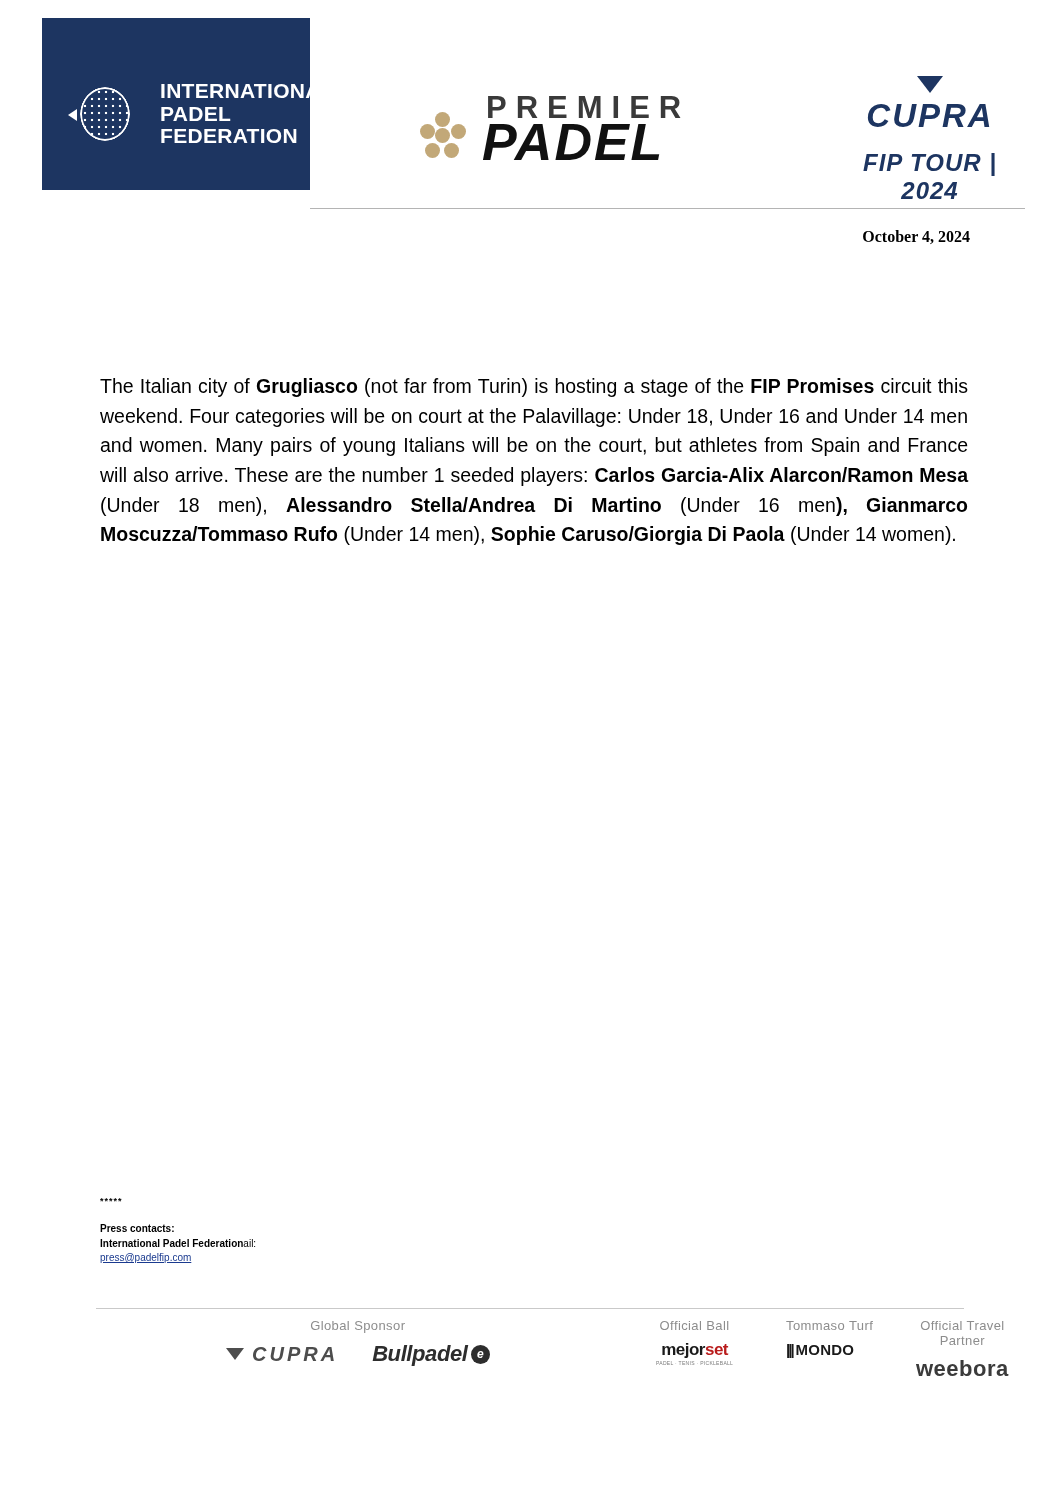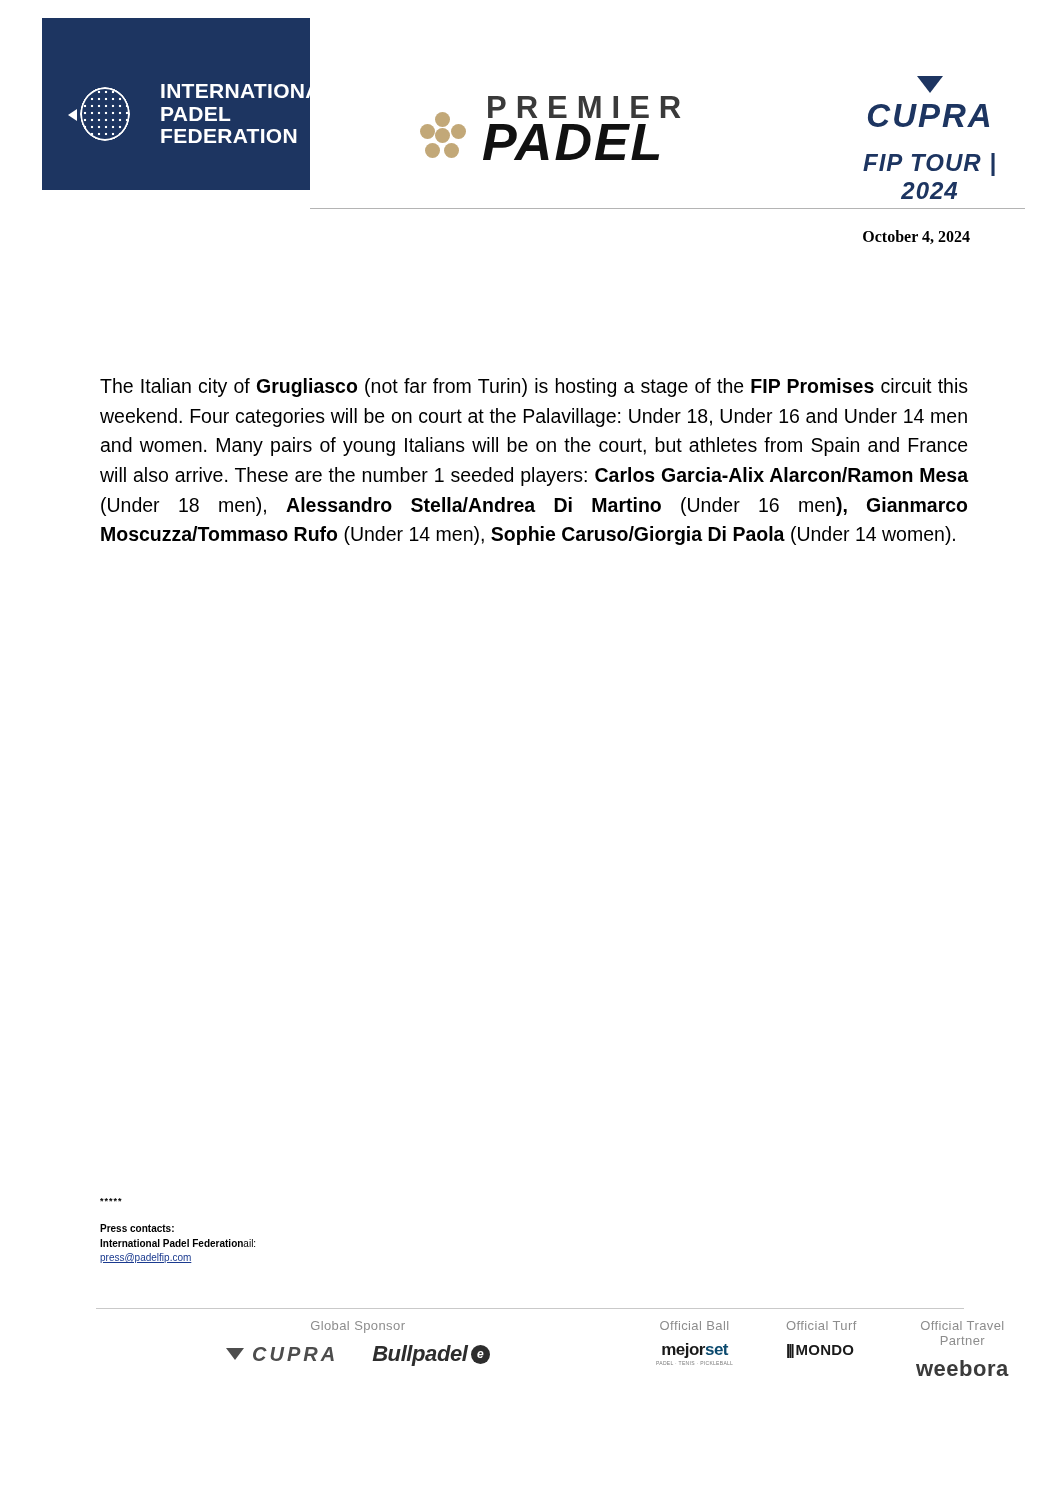--- a/index.html
+++ b/index.html
@@ -255,21 +255,21 @@
     display: flex; align-items: center; gap: 3px;
   }
   .sp-bull .circ {
     width: 19px; height: 19px; border-radius: 50%;
     background: #2d2d2d; color: #ffffff;
     font-size: 12px; display: flex; align-items: center; justify-content: center;
     font-style: italic;
   }
   .sp-mejor { line-height: 1.0; color: #1a1a1a; }
   .sp-mejor .m1 { font-size: 17px; font-weight: bold; letter-spacing: -0.5px; }
-  .sp-mejor .m1 .red { color: #0c4a6e; }
+  .sp-mejor .m1 .red { color: #b91c1c; }
   .sp-mejor .m2 { font-size: 5px; color: #7a7a7a; margin-top: 3px; letter-spacing: 0.3px; }
   .sp-mondo {
     font-size: 15px; font-weight: bold; color: #1a1a1a; letter-spacing: 0.2px;
     display: flex; align-items: center; gap: 3px;
   }
   .sp-mondo .bars { letter-spacing: -2px; font-size: 15px; }
   .sp-weebo { font-size: 22px; font-weight: bold; color: #3b3b3b; letter-spacing: 0.5px; }
 </style>
 </head>
 <body>
@@ -346,21 +346,21 @@
 
     <div class="sp-group" style="left:560px; top:0;">
       <div class="sp-cap">Official Ball</div>
       <div class="sp-mejor">
         <div class="m1"><span>mejor</span><span class="red">set</span></div>
         <div class="m2">PADEL · TENIS · PICKLEBALL</div>
       </div>
     </div>
 
     <div class="sp-group" style="left:690px; top:0;">
-      <div class="sp-cap">Official Turf</div>
+      <div class="sp-cap">Tommaso Turf</div>
       <div class="sp-mondo">
         <span class="bars">|||</span>
         <span>MONDO</span>
       </div>
     </div>
 
     <div class="sp-group" style="left:820px; top:0;">
       <div class="sp-cap">Official Travel Partner</div>
       <div class="sp-weebo">weebora</div>
     </div>

